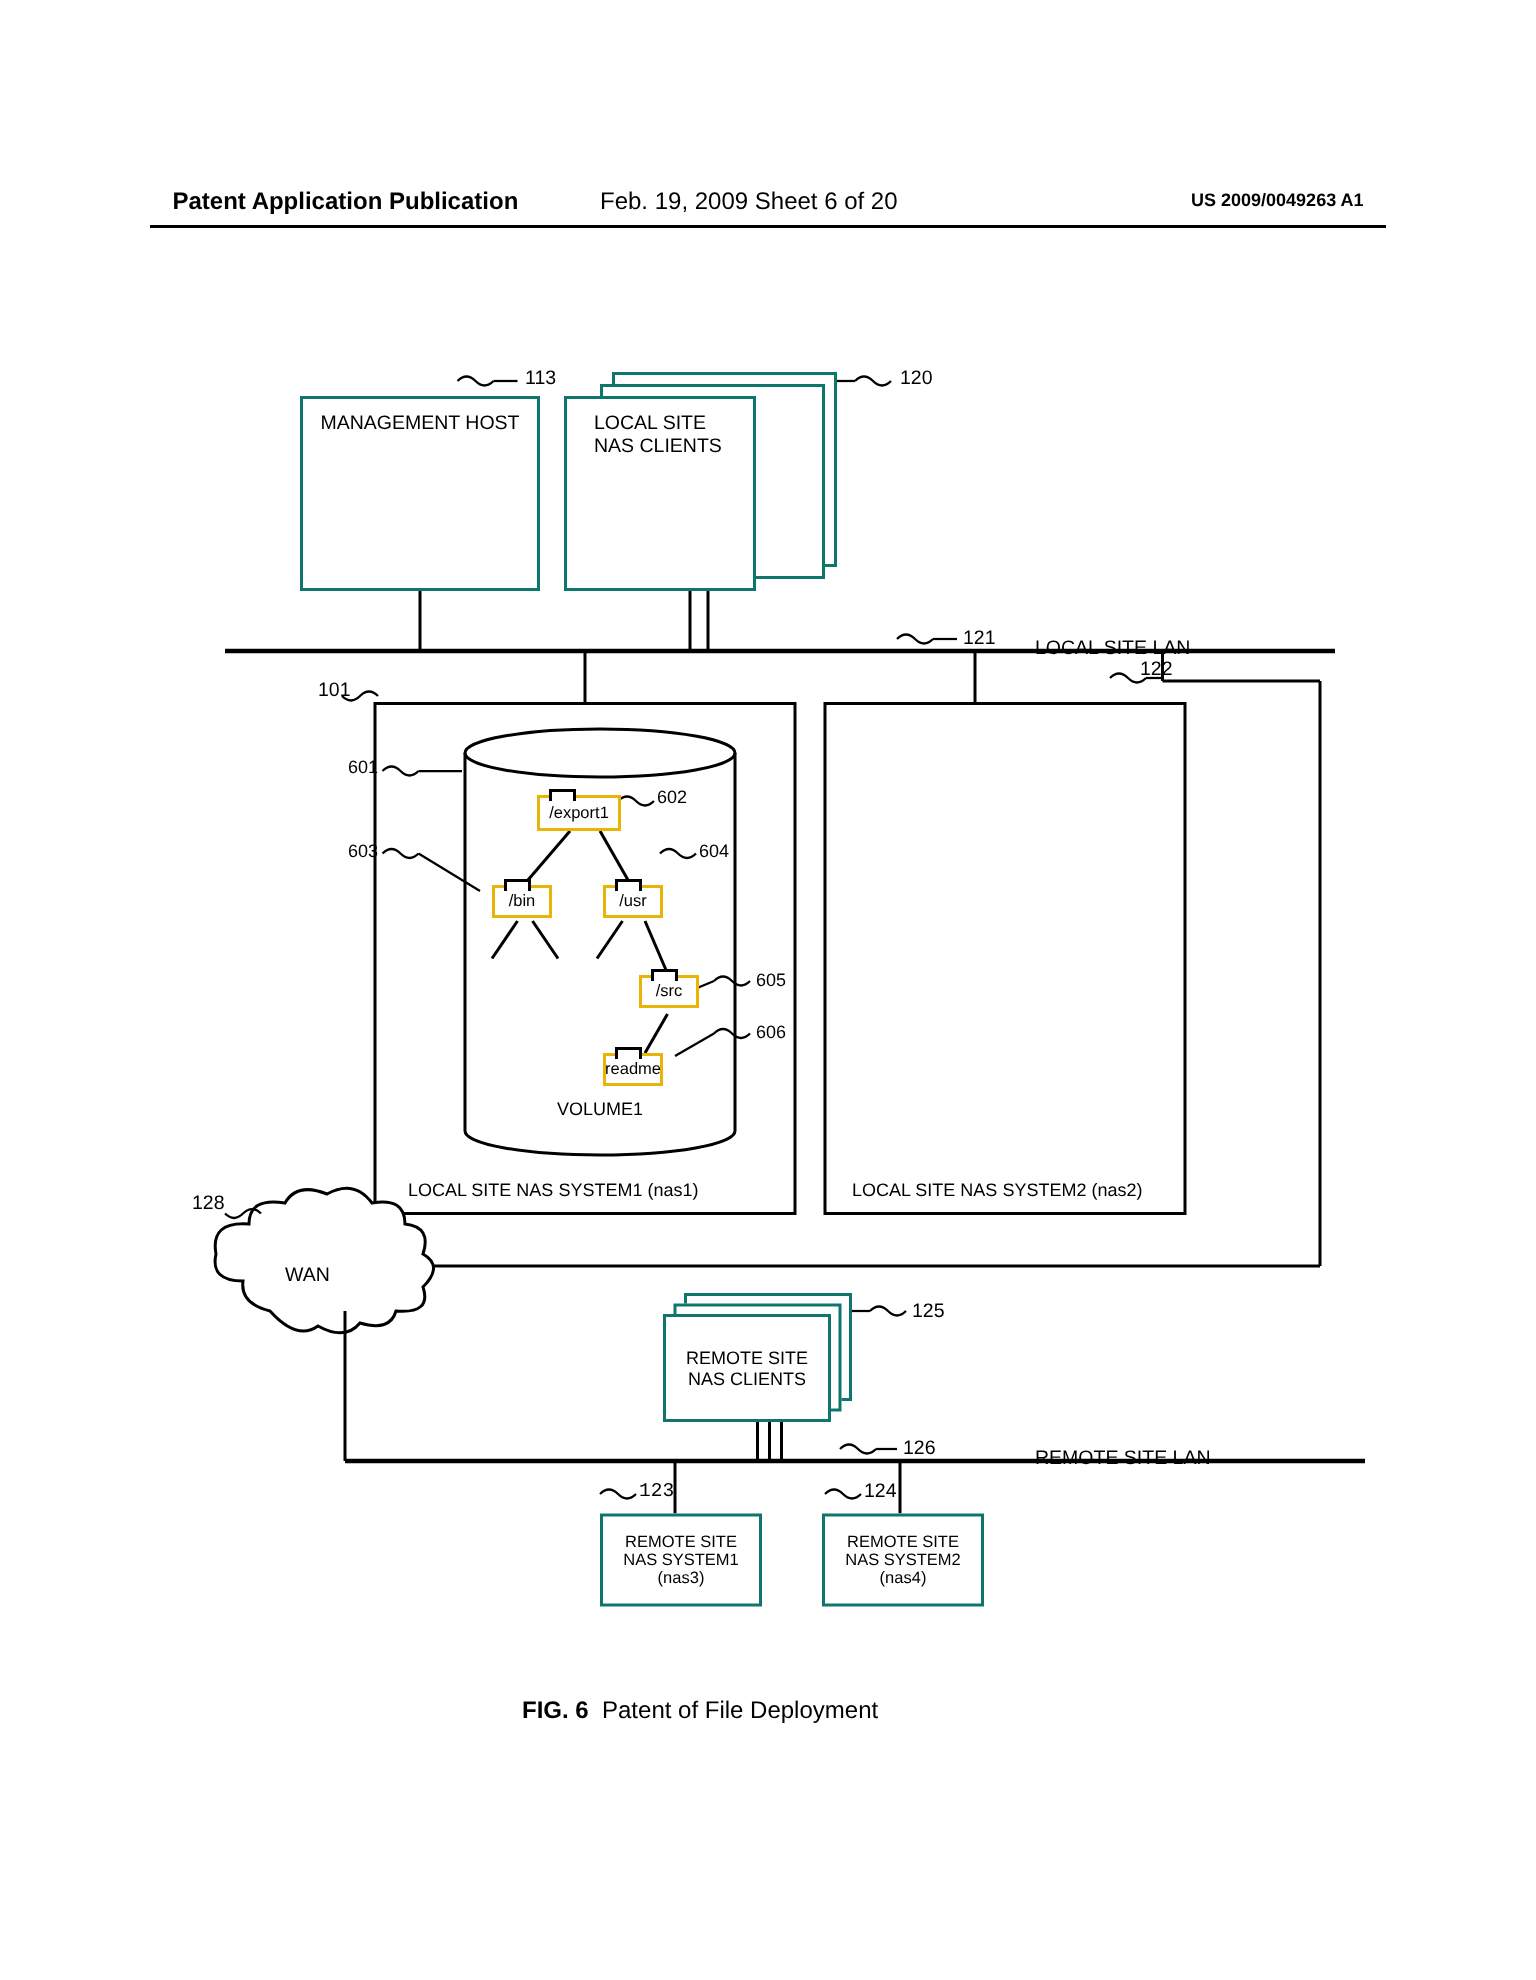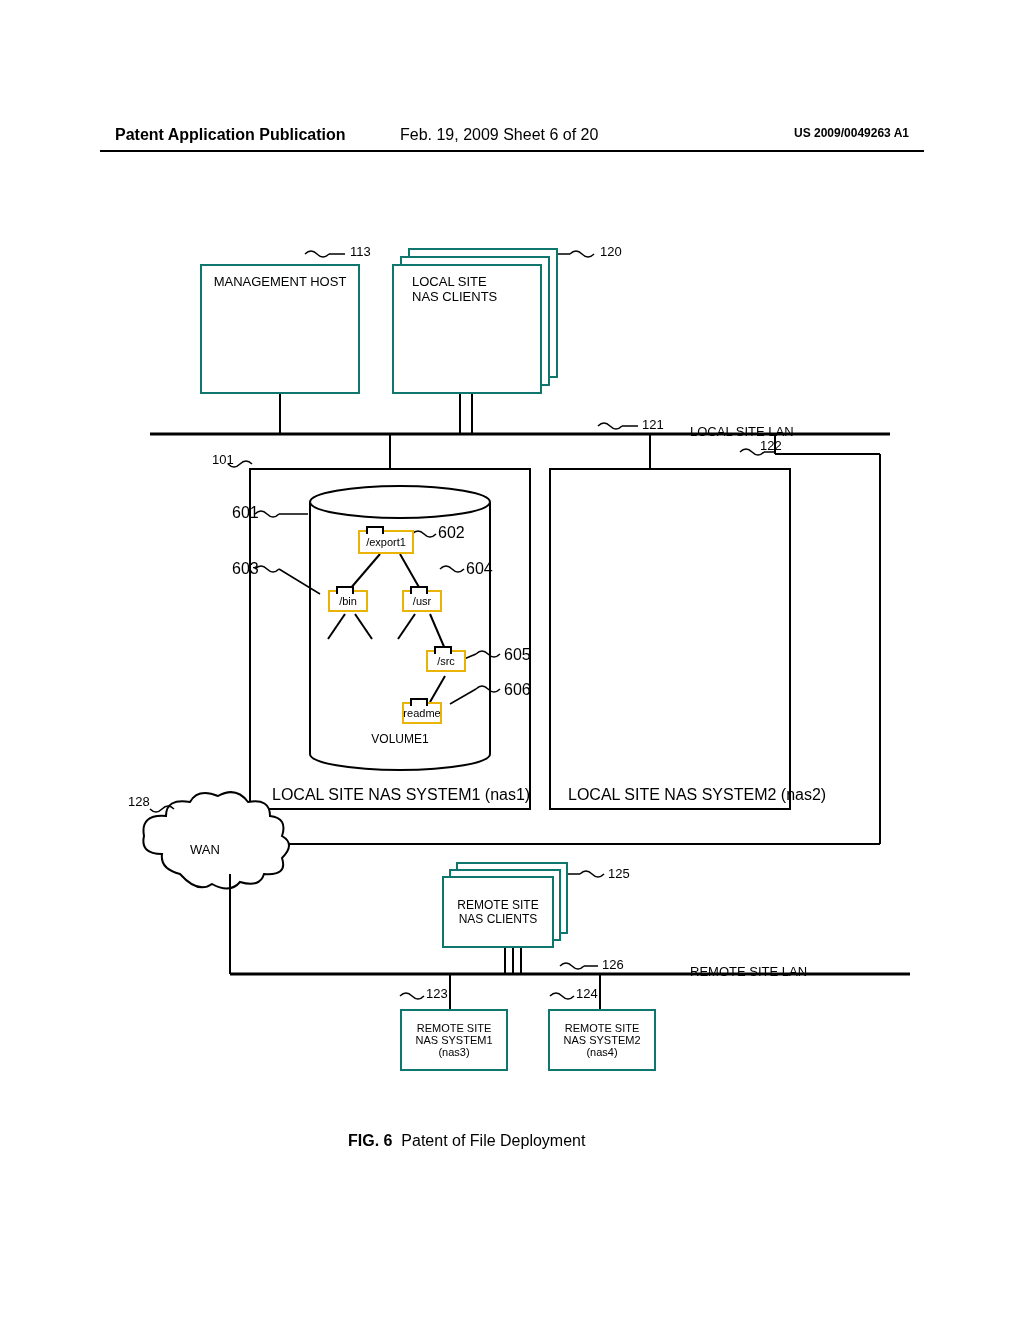--- a/index.html
+++ b/index.html
@@ -10,21 +10,21 @@
   .hdr { position: absolute; top: 82px; left: 0; right: 0; }
   .hdr .left { position: absolute; left: 115px; font-weight: bold; font-size: 16px; }
   .hdr .mid  { position: absolute; left: 400px; font-size: 16px; }
   .hdr .rt   { position: absolute; right: 115px; font-weight: bold; font-size: 12px; }
   .hdr-rule { position: absolute; top: 106px; left: 100px; width: 824px; height: 2px; background: #000; }
 
   .diagram { position: absolute; top: 190px; left: 100px; width: 824px; height: 930px; }
   svg { position: absolute; top: 0; left: 0; }
   .box { position: absolute; border: 2px solid #0f766e; background: #fff; text-align: left; display: flex; align-items: center; justify-content: center; font-size: 13px; }
   .lbl { position: absolute; font-size: 13px; white-space: nowrap; }
-  .lbl-sm { font-size: 16px; }
+  .lbl-sm { font-size: 12px; }
   .cyl-label { position: absolute; font-size: 12px; text-align: center; }
   .folder { position: absolute; border: 2px solid #eab308; background: #fff; font-size: 11px; display: flex; align-items: center; justify-content: center; }
   .folder::before { content: ""; position: absolute; top: -6px; left: 6px; width: 14px; height: 6px; border: 2px solid #000; border-bottom: none; background: #fff; }
   .fig-cap { position: absolute; font-size: 16px; }
   .fig-cap b { font-weight: bold; } 
 </style>
 </head>
 <body>
 
 <div class="page">
@@ -130,21 +130,21 @@
 
       <path d="M450 762 q6 -6 12 0 q6 6 12 0" fill="none" stroke="#000" stroke-width="1.5"></path>
     </svg>
 
     <div class="box" style="left:100px; top:30px; width:160px; height:130px; align-items:flex-start; padding-top:8px;">
       <span>MANAGEMENT HOST</span>
     </div>
 
     <div class="box" style="left:308px; top:14px; width:150px; height:130px;"></div>
     <div class="box" style="left:300px; top:22px; width:150px; height:130px;"></div>
-    <div class="box" style="left:292px; top:30px; width:150px; height:130px; flex-direction:column; align-items:flex-start; justify-content:flex-start; padding:8px 0 0 18px;">
+    <div class="box" style="left:276px; top:30px; width:128px; height:130px; flex-direction:column; align-items:flex-start; justify-content:flex-start; padding:8px 0 0 18px;">
       <span>LOCAL SITE</span>
       <span>NAS CLIENTS</span>
     </div>
 
     <div class="lbl" style="left:250px; top:10px;">113</div>
     <div class="lbl" style="left:500px; top:10px;">120</div>
     <div class="lbl" style="left:542px; top:183px;">121</div>
     <div class="lbl" style="left:590px; top:190px;">LOCAL SITE LAN</div>
     <div class="lbl" style="left:660px; top:204px;">122</div>
     <div class="lbl" style="left:112px; top:218px;">101</div>
@@ -193,21 +193,21 @@
     <div class="box" style="left:300px; top:775px; width:108px; height:62px; flex-direction:column; font-size:11px;">
       <span>REMOTE SITE</span>
       <span>NAS SYSTEM1</span>
       <span>(nas3)</span>
     </div>
     <div class="box" style="left:448px; top:775px; width:108px; height:62px; flex-direction:column; font-size:11px;">
       <span>REMOTE SITE</span>
       <span>NAS SYSTEM2</span>
       <span>(nas4)</span>
     </div>
-    <div class="lbl" style="left:326px; top:752px;">123</div>
+    <div class="lbl" style="left:326px; top:752px;font-family:Liberation Mono, monospace;">123</div>
     <div class="lbl" style="left:476px; top:752px;">124</div>
 
   </div>
 
   <div class="fig-cap" style="left:348px; top:1088px;">
     <b>FIG. 6</b>
     &nbsp;<span>Patent of File Deployment</span>
   </div>
 
 </div>

